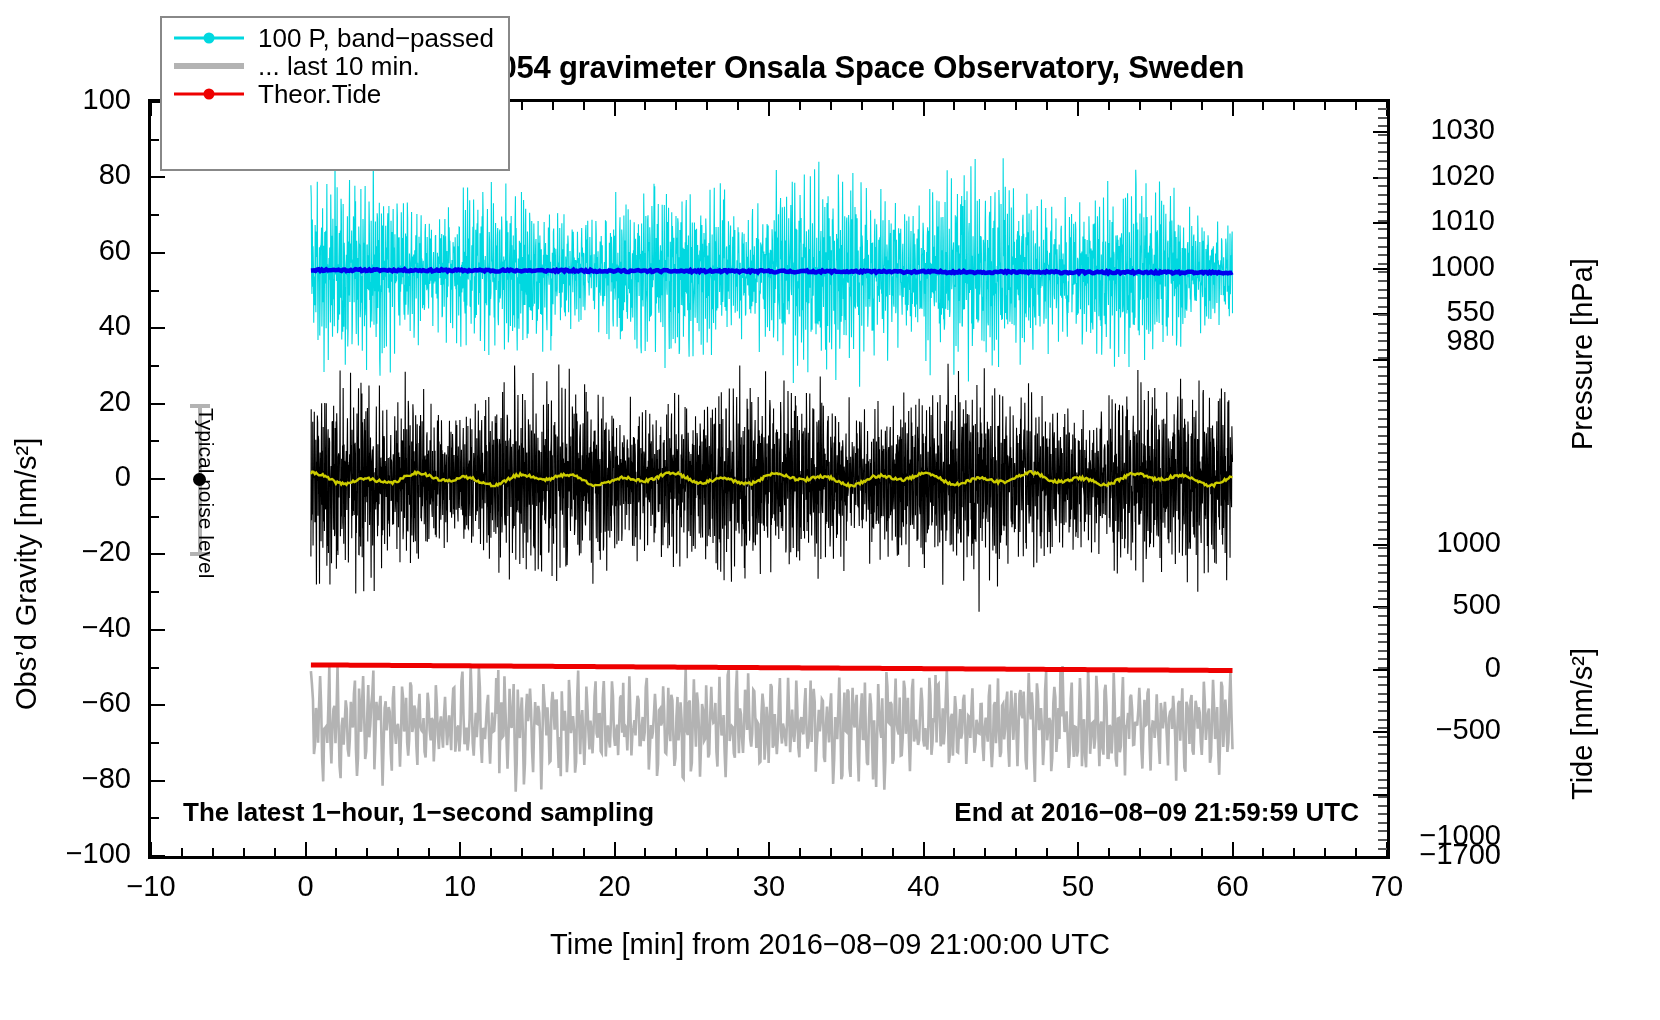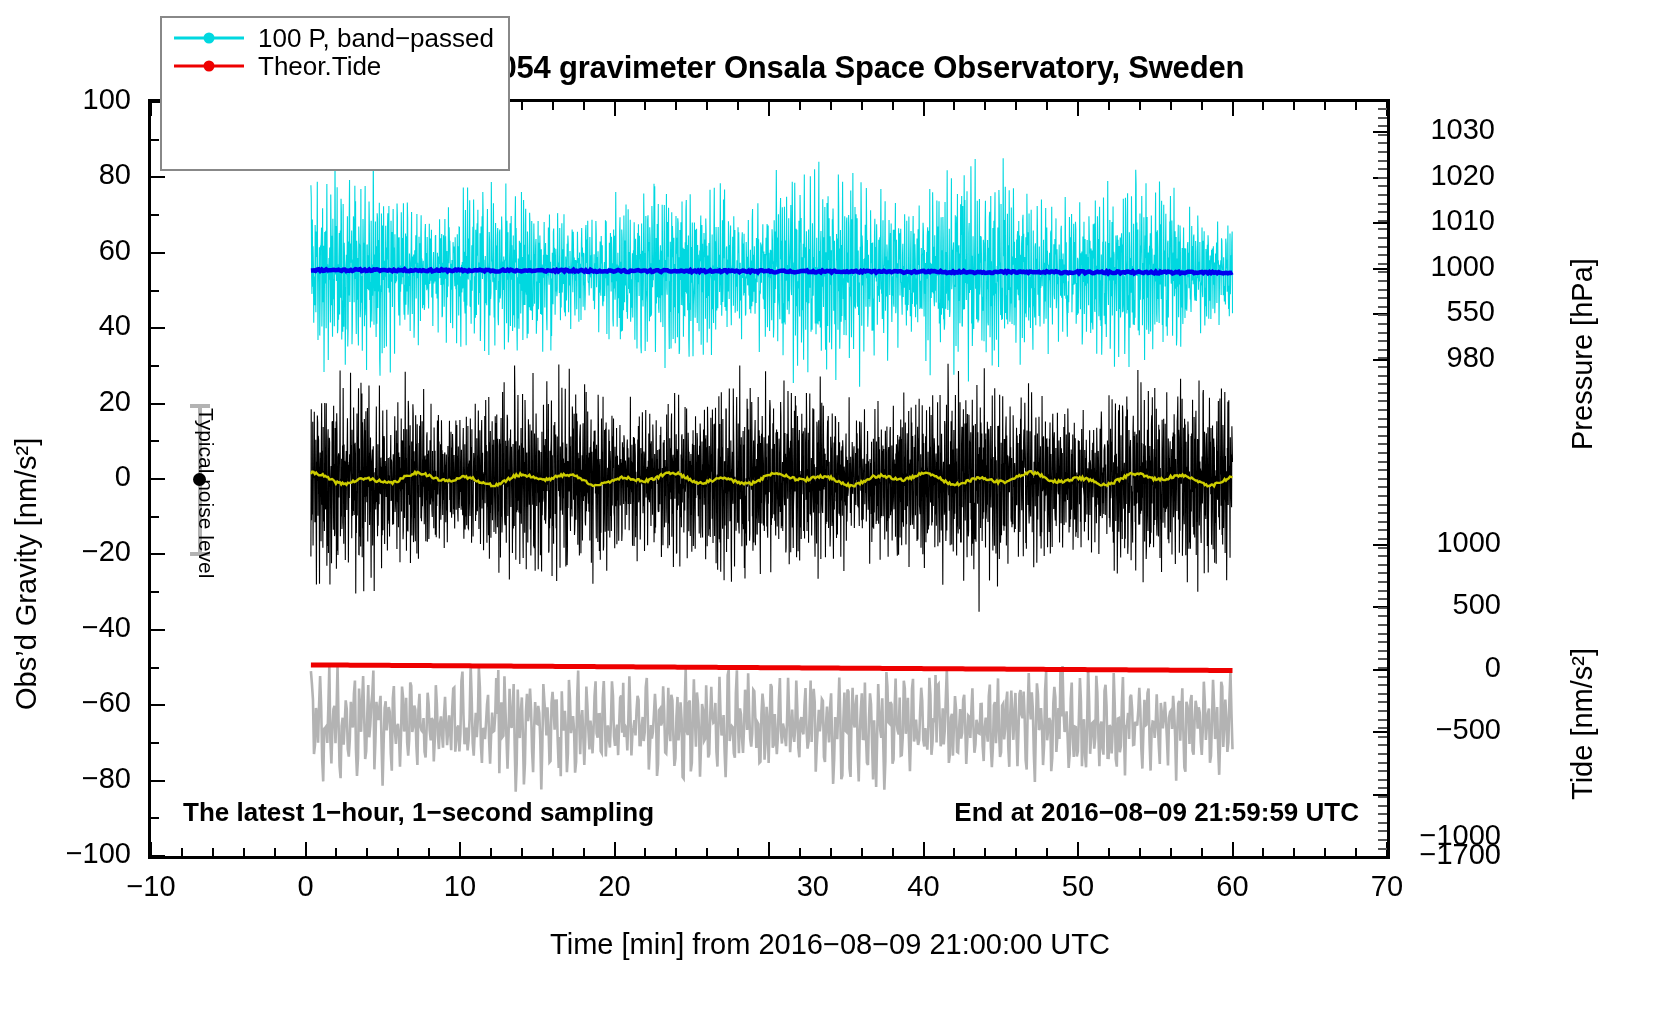--- a/index.html
+++ b/index.html
@@ -93,20 +93,26 @@
   <div id="noise-dot"></div>
   <div id="noise-text">Typical noise level</div>
 
   <div id="legend">
       <div class="lg-row">
         <div class="lg-sym">
           <div class="lg-line" style="border-top: 3px solid rgb(0, 216, 224);"></div>
           <div class="lg-dot" style="background: rgb(0, 216, 224);"></div>
         </div>
         <div class="lg-text">100 P, band−passed</div>
+      </div>
+      <div class="lg-row">
+        <div class="lg-sym">
+          <div class="lg-line" style="border-top: 6px solid rgb(179, 179, 179);"></div>
+        </div>
+        <div class="lg-text">... last 10 min.</div>
       </div>
       <div class="lg-row">
         <div class="lg-sym">
           <div class="lg-line" style="border-top: 3px solid rgb(238, 0, 0);"></div>
           <div class="lg-dot" style="background: rgb(238, 0, 0);"></div>
         </div>
         <div class="lg-text">Theor.Tide</div>
       </div>
     </div>
 
@@ -118,21 +124,21 @@
       <div class="tickmark" style="left: 304.5px; top: 102px; width: 2px; height: 14px; background: rgb(0, 0, 0); position: absolute;"></div>
       <div class="tick-label xlab" style="left: 245.5px; top: 870px; width: 120px;">0</div>
       <div class="tickmark" style="left: 459px; top: 842px; width: 2px; height: 14px; background: rgb(0, 0, 0); position: absolute;"></div>
       <div class="tickmark" style="left: 459px; top: 102px; width: 2px; height: 14px; background: rgb(0, 0, 0); position: absolute;"></div>
       <div class="tick-label xlab" style="left: 400px; top: 870px; width: 120px;">10</div>
       <div class="tickmark" style="left: 613.5px; top: 842px; width: 2px; height: 14px; background: rgb(0, 0, 0); position: absolute;"></div>
       <div class="tickmark" style="left: 613.5px; top: 102px; width: 2px; height: 14px; background: rgb(0, 0, 0); position: absolute;"></div>
       <div class="tick-label xlab" style="left: 554.5px; top: 870px; width: 120px;">20</div>
       <div class="tickmark" style="left: 768px; top: 842px; width: 2px; height: 14px; background: rgb(0, 0, 0); position: absolute;"></div>
       <div class="tickmark" style="left: 768px; top: 102px; width: 2px; height: 14px; background: rgb(0, 0, 0); position: absolute;"></div>
-      <div class="tick-label xlab" style="left: 709px; top: 870px; width: 120px; text-align: right;">30</div>
+      <div class="tick-label xlab" style="left: 709px; top: 870px; width: 120px;">30</div>
       <div class="tickmark" style="left: 922.5px; top: 842px; width: 2px; height: 14px; background: rgb(0, 0, 0); position: absolute;"></div>
       <div class="tickmark" style="left: 922.5px; top: 102px; width: 2px; height: 14px; background: rgb(0, 0, 0); position: absolute;"></div>
       <div class="tick-label xlab" style="left: 863.5px; top: 870px; width: 120px;">40</div>
       <div class="tickmark" style="left: 1077px; top: 842px; width: 2px; height: 14px; background: rgb(0, 0, 0); position: absolute;"></div>
       <div class="tickmark" style="left: 1077px; top: 102px; width: 2px; height: 14px; background: rgb(0, 0, 0); position: absolute;"></div>
       <div class="tick-label xlab" style="left: 1018px; top: 870px; width: 120px;">50</div>
       <div class="tickmark" style="left: 1231.5px; top: 842px; width: 2px; height: 14px; background: rgb(0, 0, 0); position: absolute;"></div>
       <div class="tickmark" style="left: 1231.5px; top: 102px; width: 2px; height: 14px; background: rgb(0, 0, 0); position: absolute;"></div>
       <div class="tick-label xlab" style="left: 1172.5px; top: 870px; width: 120px;">60</div>
       <div class="tickmark" style="left: 1386px; top: 842px; width: 2px; height: 14px; background: rgb(0, 0, 0); position: absolute;"></div>
@@ -238,21 +244,21 @@
       <div class="tick-label" style="left: 1405px; top: 113px; width: 90px; text-align: right;">1030</div>
       <div class="tickmark" style="left: 1373px; top: 176.6px; width: 14px; height: 2px; background: rgb(0, 0, 0); position: absolute;"></div>
       <div class="tick-label" style="left: 1405px; top: 158.6px; width: 90px; text-align: right;">1020</div>
       <div class="tickmark" style="left: 1373px; top: 222.2px; width: 14px; height: 2px; background: rgb(0, 0, 0); position: absolute;"></div>
       <div class="tick-label" style="left: 1405px; top: 204.2px; width: 90px; text-align: right;">1010</div>
       <div class="tickmark" style="left: 1373px; top: 267.8px; width: 14px; height: 2px; background: rgb(0, 0, 0); position: absolute;"></div>
       <div class="tick-label" style="left: 1405px; top: 249.8px; width: 90px; text-align: right;">1000</div>
       <div class="tickmark" style="left: 1373px; top: 313.4px; width: 14px; height: 2px; background: rgb(0, 0, 0); position: absolute;"></div>
       <div class="tick-label" style="left: 1405px; top: 295.4px; width: 90px; text-align: right;">550</div>
       <div class="tickmark" style="left: 1373px; top: 359px; width: 14px; height: 2px; background: rgb(0, 0, 0); position: absolute;"></div>
-      <div class="tick-label" style="left: 1405px; top: 341px; width: 90px; text-align: right;">980</div>
+      <div class="tick-label" style="left: 1405px; top: 324px; width: 90px; text-align: right;">980</div>
       <div class="tickmark" style="left: 1373px; top: 544px; width: 14px; height: 2px; background: rgb(0, 0, 0); position: absolute;"></div>
       <div class="tick-label" style="left: 1405px; top: 526px; width: 96px; text-align: right;">1000</div>
       <div class="tickmark" style="left: 1373px; top: 606.4px; width: 14px; height: 2px; background: rgb(0, 0, 0); position: absolute;"></div>
       <div class="tick-label" style="left: 1405px; top: 588.4px; width: 96px; text-align: right;">500</div>
       <div class="tickmark" style="left: 1373px; top: 668.8px; width: 14px; height: 2px; background: rgb(0, 0, 0); position: absolute;"></div>
       <div class="tick-label" style="left: 1405px; top: 650.8px; width: 96px; text-align: right;">0</div>
       <div class="tickmark" style="left: 1373px; top: 731.2px; width: 14px; height: 2px; background: rgb(0, 0, 0); position: absolute;"></div>
       <div class="tick-label" style="left: 1405px; top: 713.2px; width: 96px; text-align: right;">−500</div>
       <div class="tickmark" style="left: 1373px; top: 793.6px; width: 14px; height: 2px; background: rgb(0, 0, 0); position: absolute;"></div>
       <div class="tick-label" style="left: 1405px; top: 775.6px; width: 96px; text-align: right; margin-top: 43px;">−1000</div>

